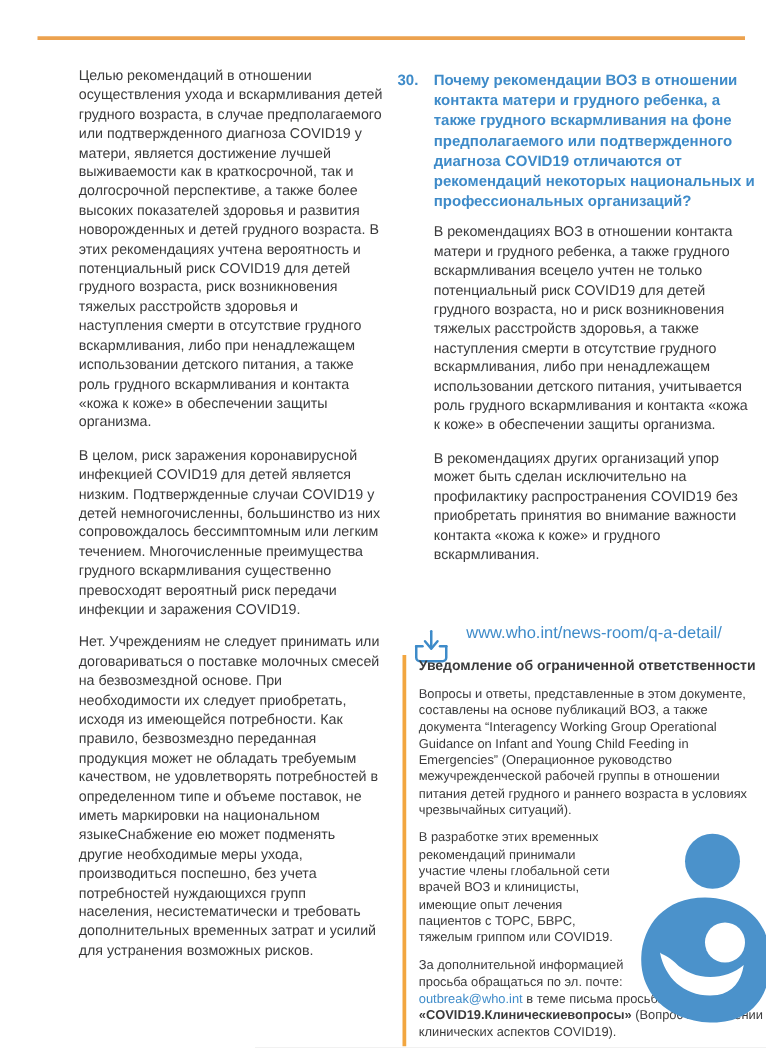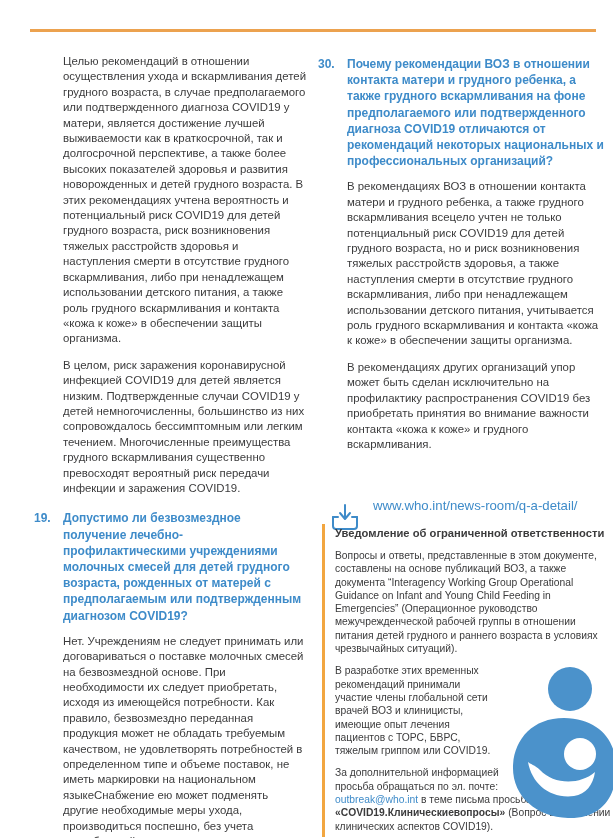--- a/index.html
+++ b/index.html
@@ -34,24 +34,20 @@
 </head>
 <body>
 
 <div class="page">
 
   <div class="top-rule"></div>
 
   <div class="col col-left">
     <p class="body-text">Целью рекомендаций в отношении осуществления ухода и вскармливания детей грудного возраста, в случае предполагаемого или подтвержденного диагноза COVID19 у матери, является достижение лучшей выживаемости как в краткосрочной, так и долгосрочной перспективе, а также более высоких показателей здоровья и развития новорожденных и детей грудного возраста. В этих рекомендациях учтена вероятность и потенциальный риск COVID19 для детей грудного возраста, риск возникновения тяжелых расстройств здоровья и наступления смерти в отсутствие грудного вскармливания, либо при ненадлежащем использовании детского питания, а также роль грудного вскармливания и контакта «кожа к коже» в обеспечении защиты организма.</p>
     <p class="body-text">В целом, риск заражения коронавирусной инфекцией COVID19 для детей является низким. Подтвержденные случаи COVID19 у детей немногочисленны, большинство из них сопровождалось бессимптомным или легким течением. Многочисленные преимущества грудного вскармливания существенно превосходят вероятный риск передачи инфекции и заражения COVID19.</p>
-    <div class="question">
-      <span class="q-num">19.</span>
-      <span>Допустимо ли безвозмездное получение лечебно-профилактическими учреждениями молочных смесей для детей грудного возраста, рожденных от матерей с предполагаемым или подтвержденным диагнозом COVID19?</span>
-    </div>
     <p class="body-text">Нет. Учреждениям не следует принимать или договариваться о поставке молочных смесей на безвозмездной основе. При необходимости их следует приобретать, исходя из имеющейся потребности. Как правило, безвозмездно переданная продукция может не обладать требуемым качеством, не удовлетворять потребностей в определенном типе и объеме поставок, не иметь маркировки на национальном языкеСнабжение ею может подменять другие необходимые меры ухода, производиться поспешно, без учета потребностей нуждающихся групп населения, несистематически и требовать дополнительных временных затрат и усилий для устранения возможных рисков.</p>
   </div>
 
   <div class="col col-right">
     <div class="question first">
       <span class="q-num">30.</span>
       <span>Почему рекомендации ВОЗ в отношении контакта матери и грудного ребенка, а также грудного вскармливания на фоне предполагаемого или подтвержденного диагноза COVID19 отличаются от рекомендаций некоторых национальных и профессиональных организаций?</span>
     </div>
     <p class="body-text">В рекомендациях ВОЗ в отношении контакта матери и грудного ребенка, а также грудного вскармливания всецело учтен не только потенциальный риск COVID19 для детей грудного возраста, но и риск возникновения тяжелых расстройств здоровья, а также наступления смерти в отсутствие грудного вскармливания, либо при ненадлежащем использовании детского питания, учитывается роль грудного вскармливания и контакта «кожа к коже» в обеспечении защиты организма.</p>
     <p class="body-text">В рекомендациях других организаций упор может быть сделан исключительно на профилактику распространения COVID19 без приобретать принятия во внимание важности контакта «кожа к коже» и грудного вскармливания.</p>

